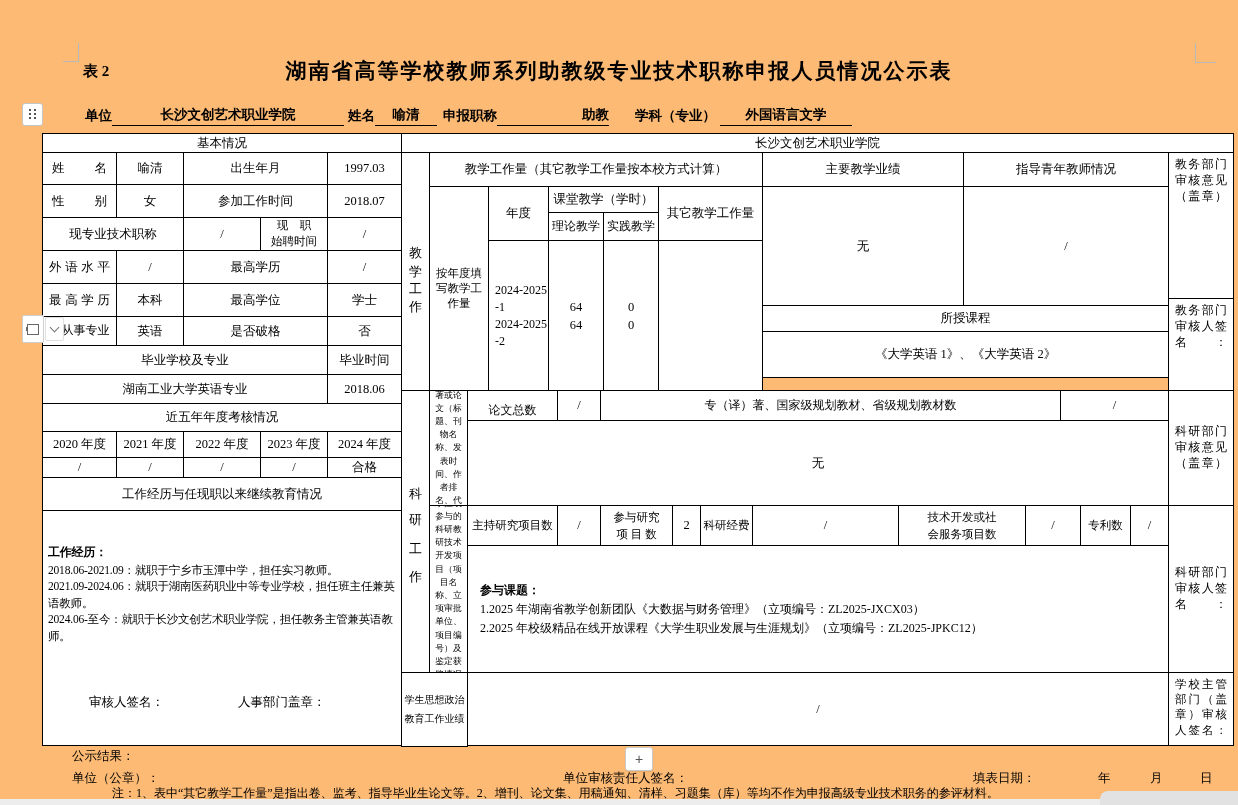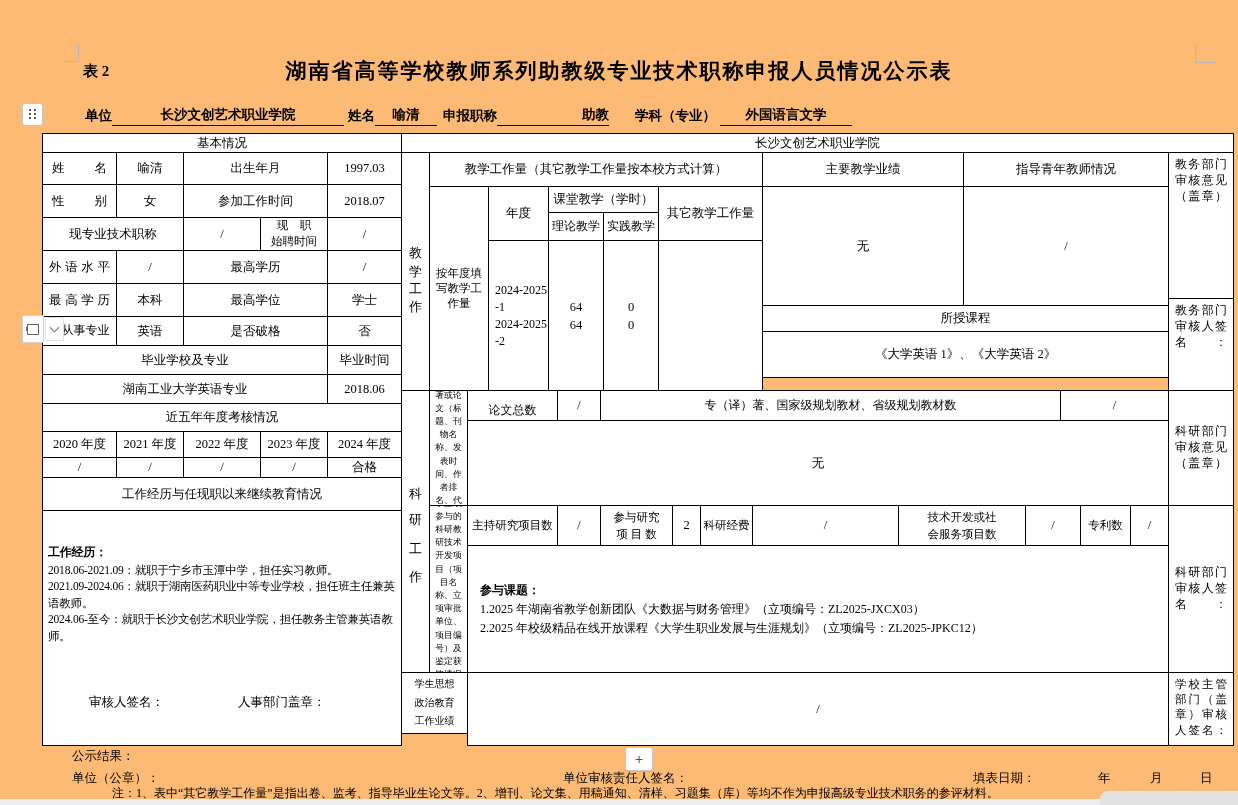--- a/index.html
+++ b/index.html
@@ -233,21 +233,21 @@
     <div>
       <div class="topics-heading">参与课题：</div>
       <div>1.2025 年湖南省教学创新团队《大数据与财务管理》（立项编号：ZL2025-JXCX03）</div>
       <div>2.2025 年校级精品在线开放课程《大学生职业发展与生涯规划》（立项编号：ZL2025-JPKC12）</div>
     </div>
   </div>
   <div class="c" style="left:1168px;top:505px;width:66px;height:168px;font-size:12px;">
       <span class="spread2">科研部门审核人签名：</span>
     </div>
 
-  <div class="c brk f10" style="left:401px;top:672px;width:67px;height:62px;padding:0 10px;">学生思想政治教育工作业绩</div>
+  <div class="c brk f10" style="left:401px;top:672px;width:67px;height:75px;padding:0 0;">学生思想政治教育工作业绩</div>
   <div class="c" style="left:467px;top:672px;width:702px;height:74px;">/</div>
   <div class="c top f11" style="left:1168px;top:672px;width:66px;height:74px;">
       <span class="spread2">学校主管部门（盖章）审核人签名：</span>
     </div>
 
   <div class="ccontrol">
     <div class="cc-box">
         <div class="cc-rect"></div>
       </div>
     <div class="cc-drop">

